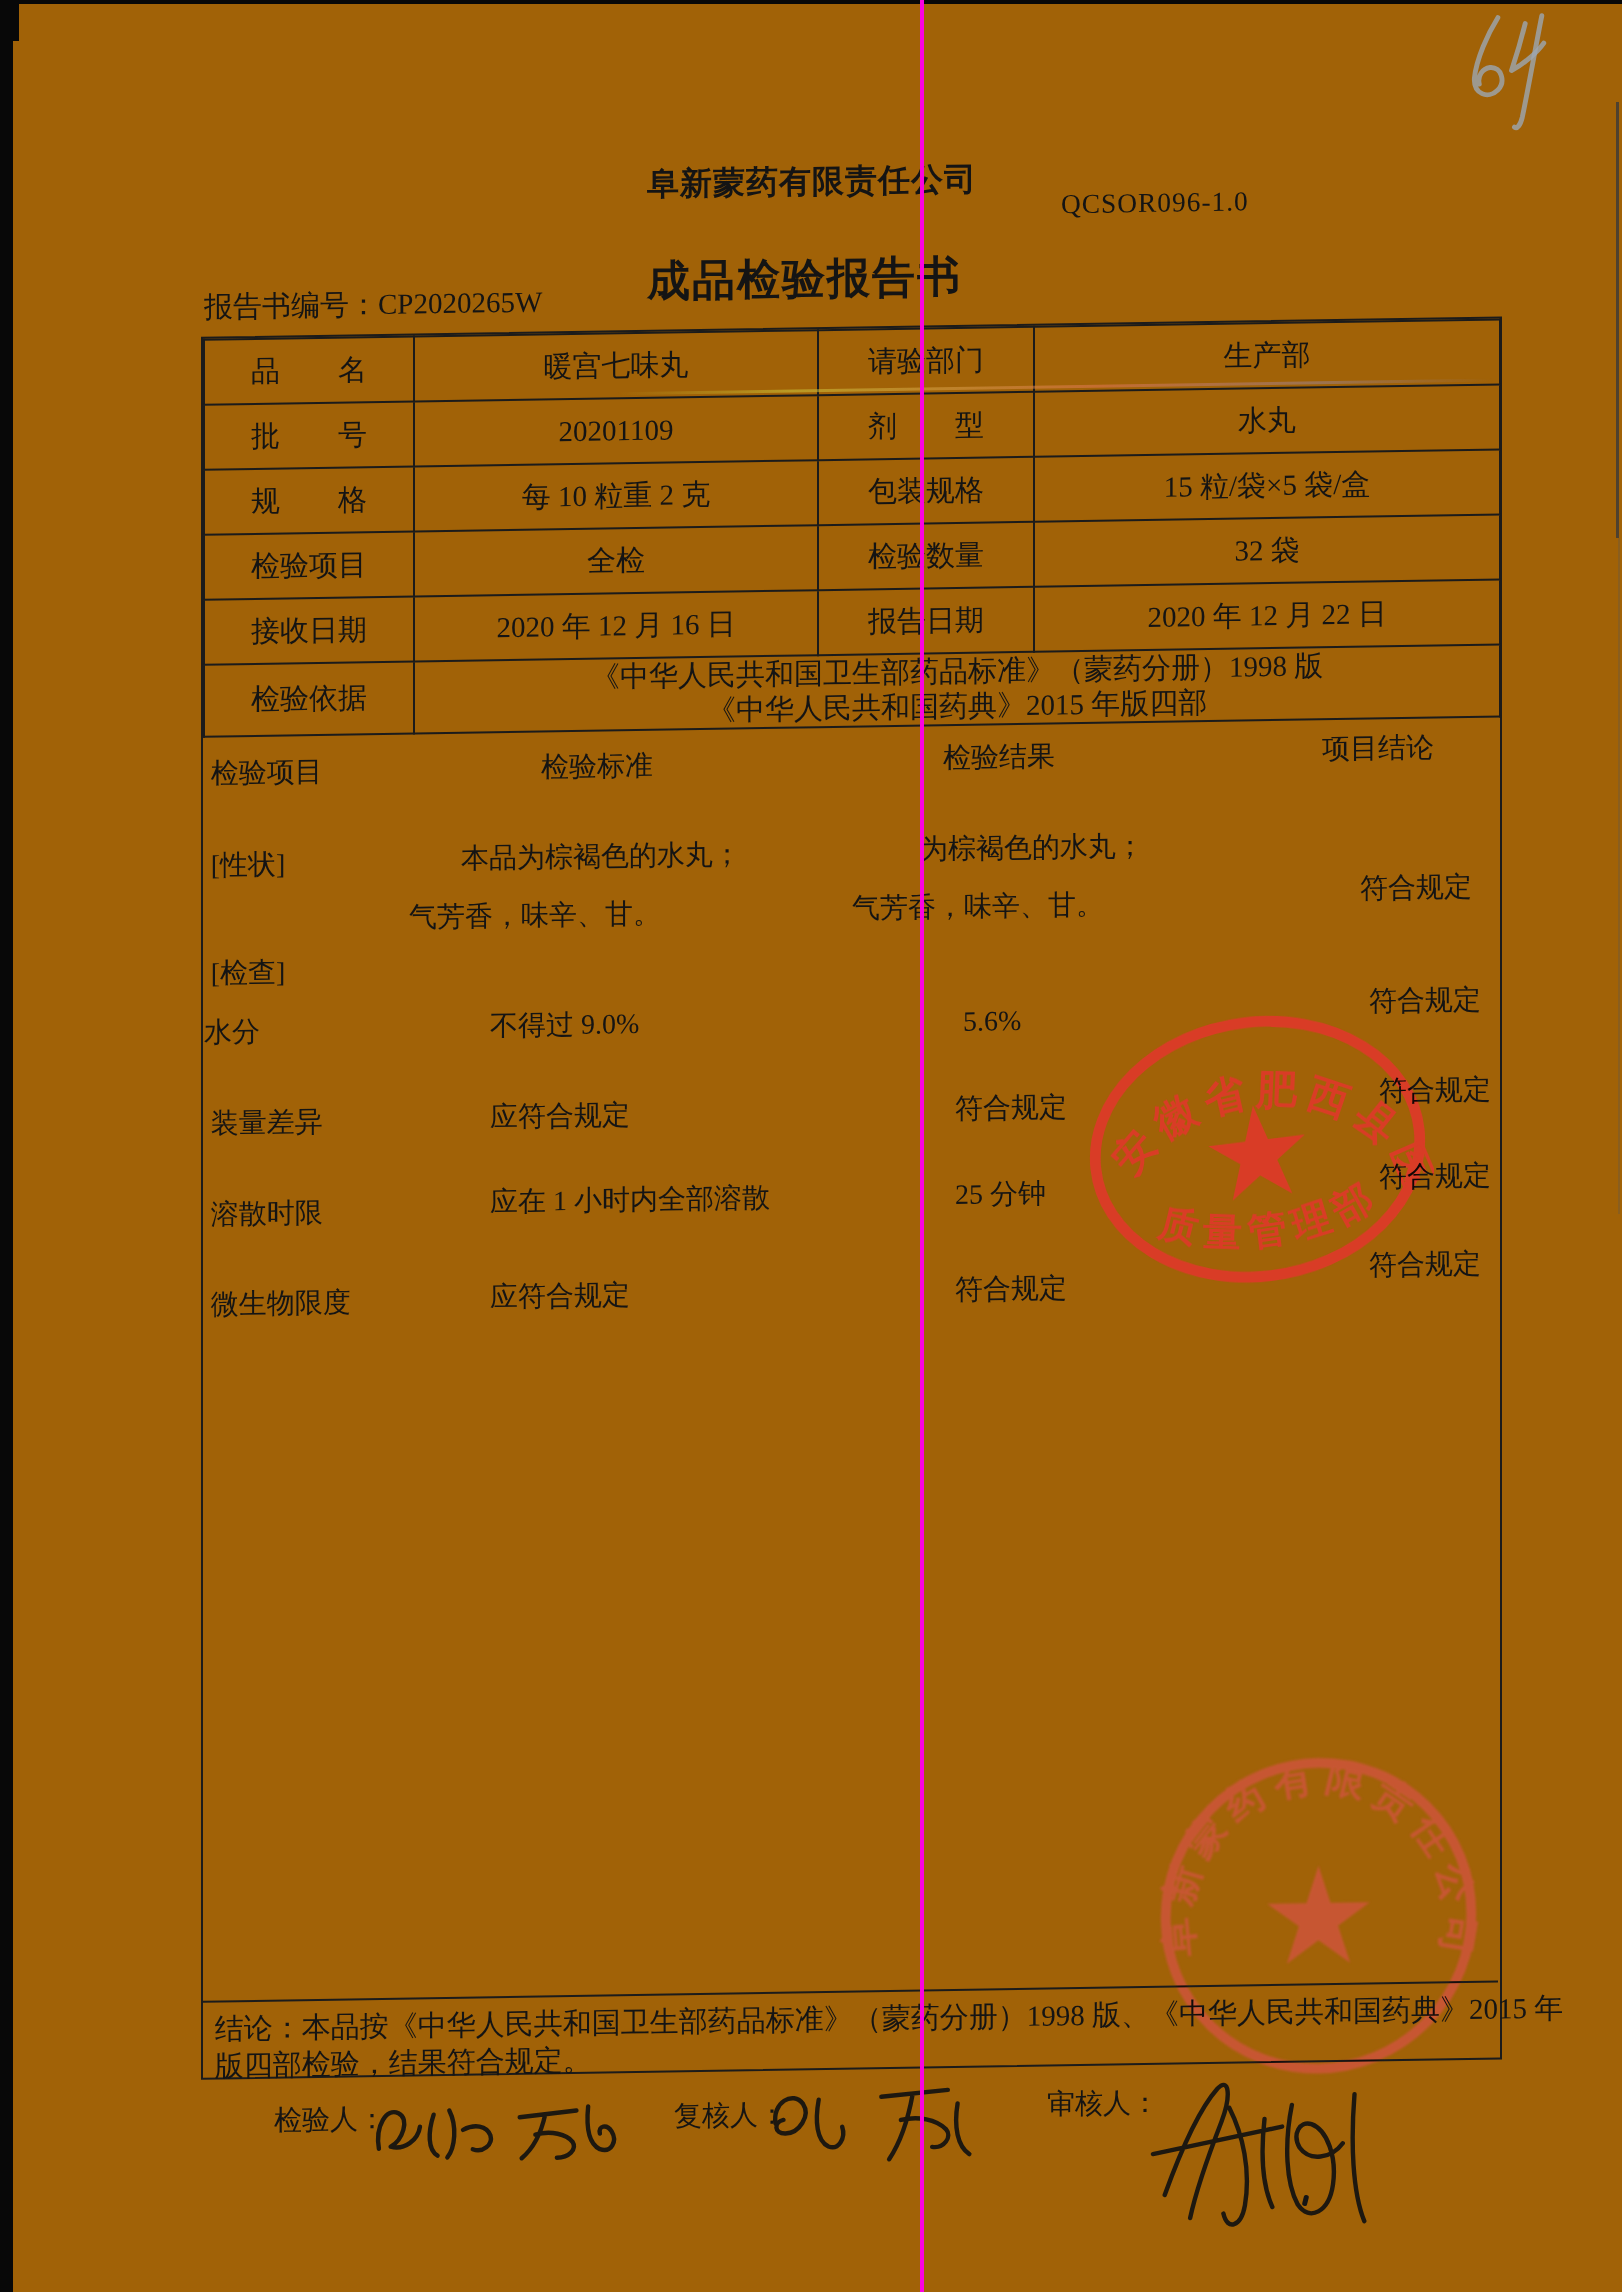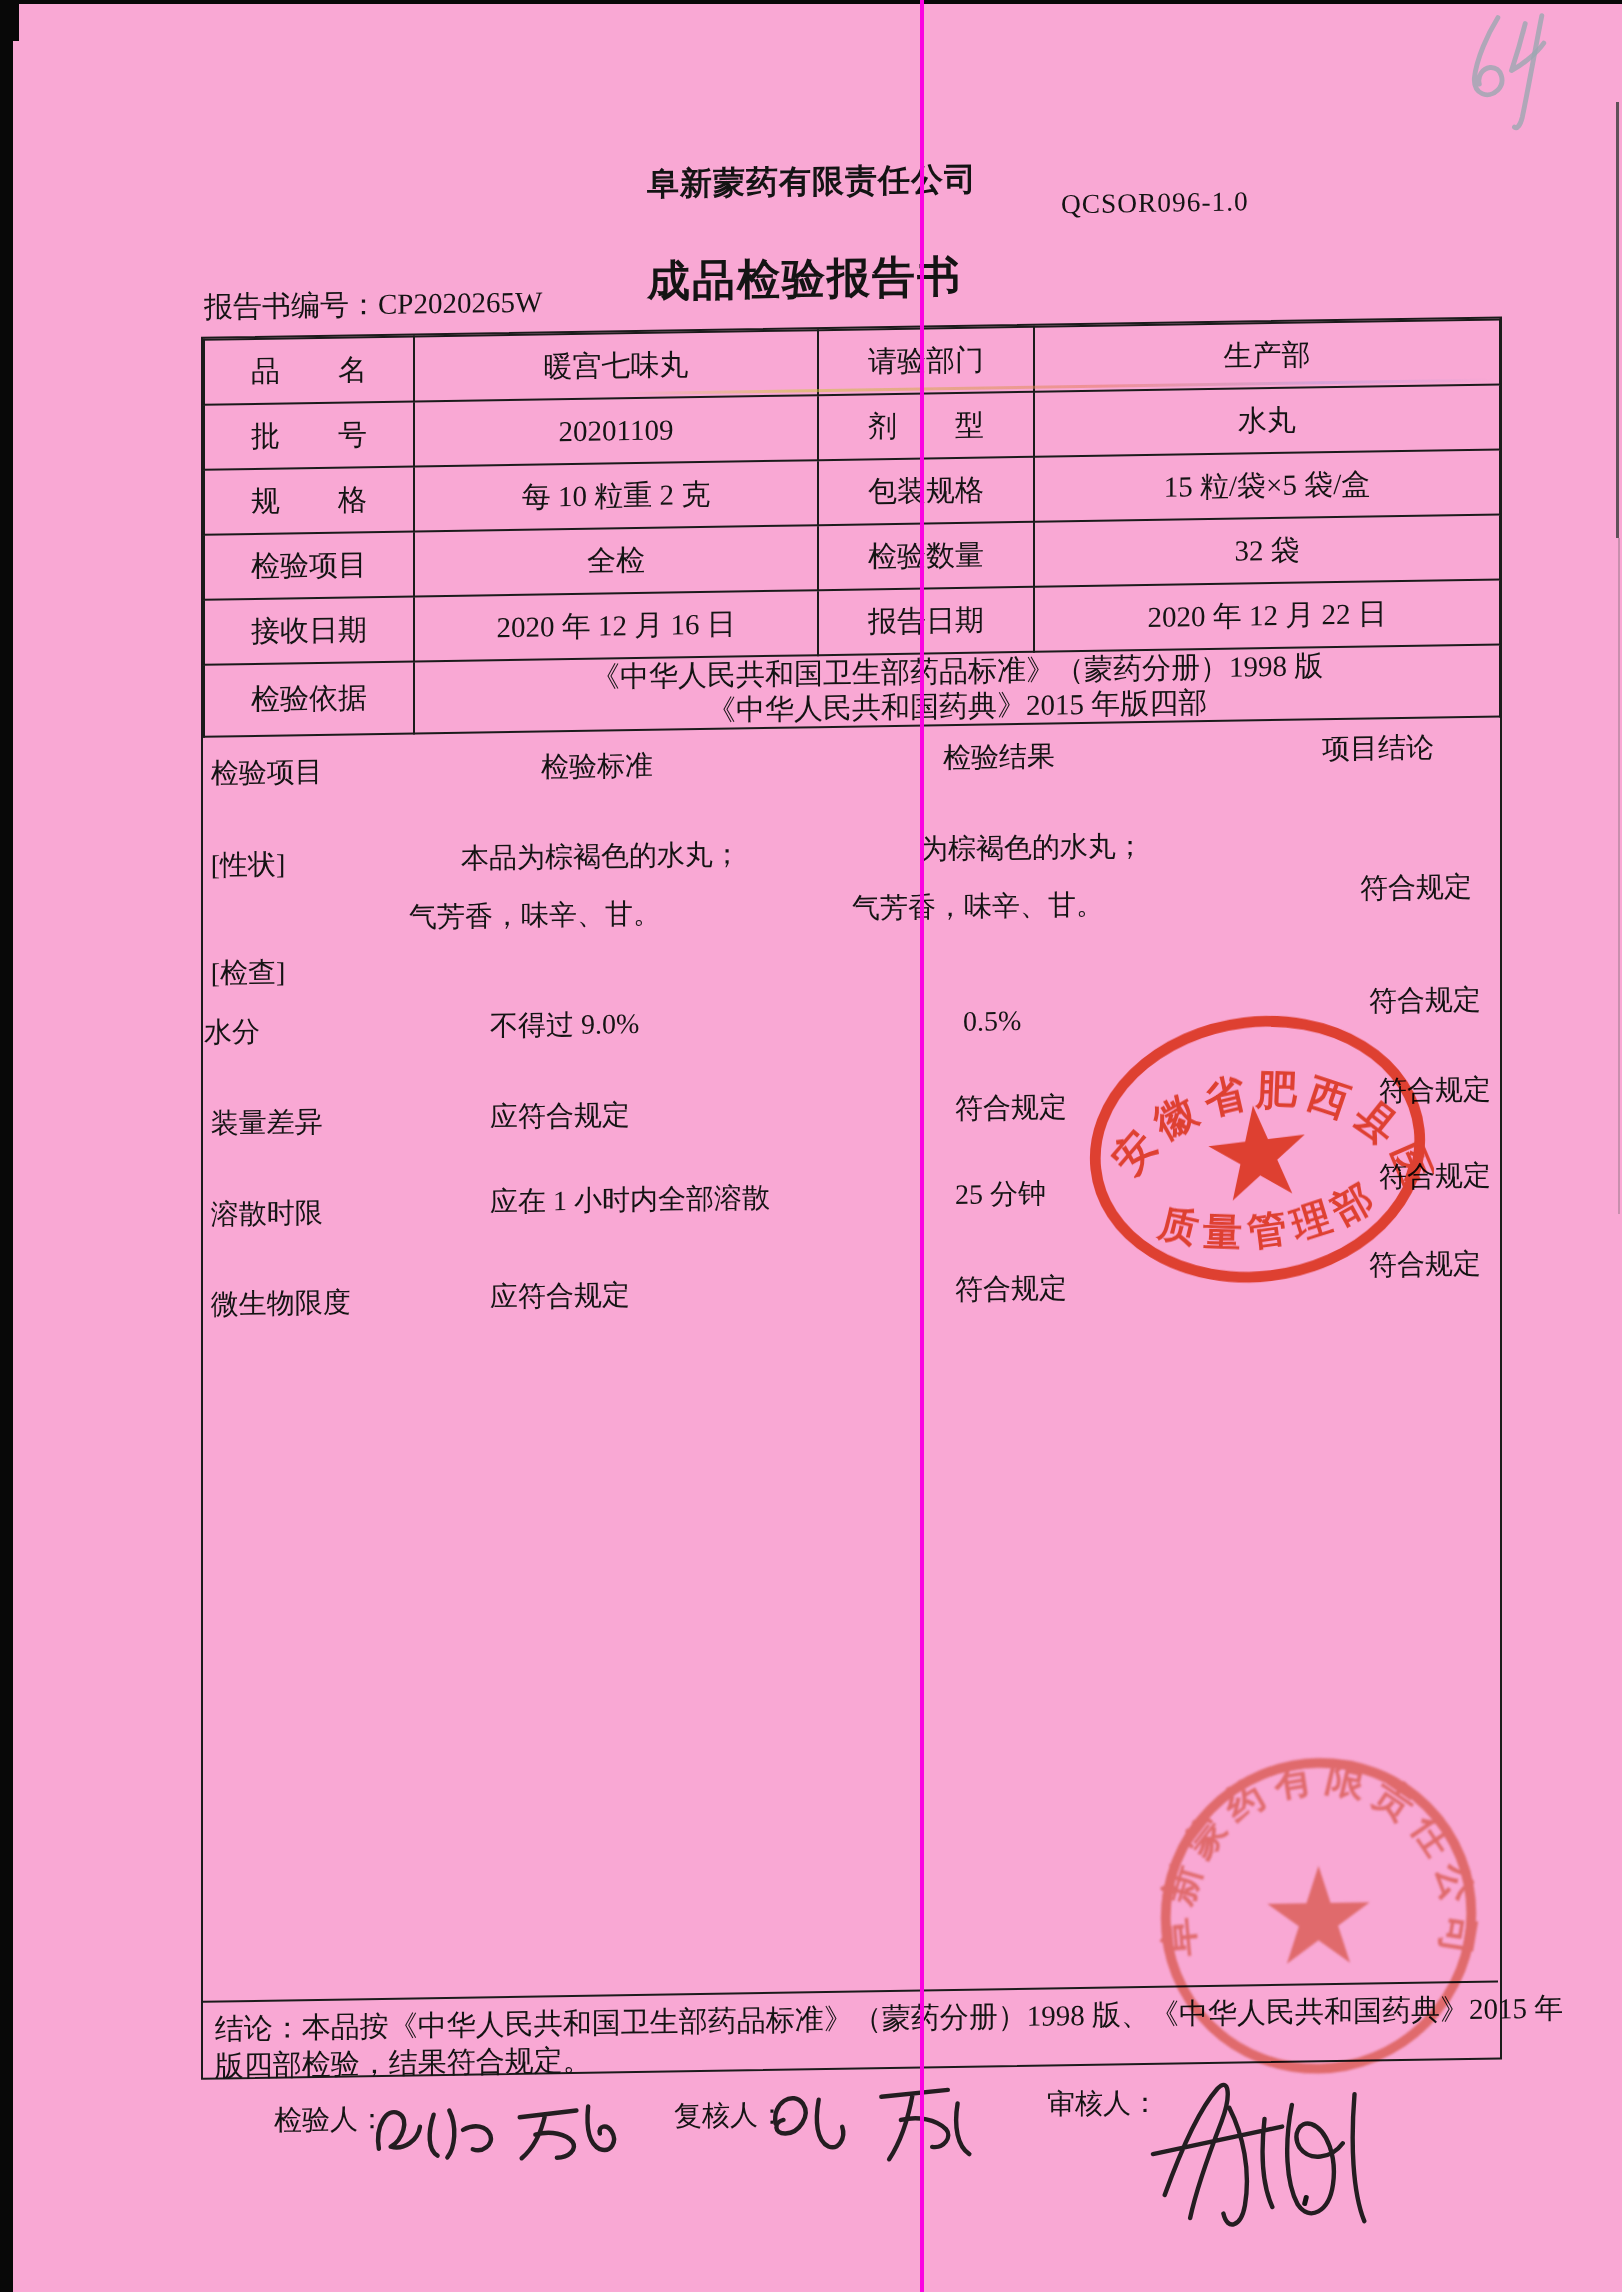--- a/index.html
+++ b/index.html
@@ -1,18 +1,18 @@
 <!DOCTYPE html>
 <html style="--stamp_red: #dd3a28; --seal_red: #d65243; --scan_line_magenta: #fb02e2; --pencil_gray: #9da7b2; --ink_black: #141414; --border_black: #1b1b1b;"><head>
 <meta charset="utf-8">
 <style>
   html,body{margin:0;padding:0;background:#e8e8e8;}
   .page{
     position:relative;width:1622px;height:2293px;margin:0 auto;
-    background:#f9a8d4;overflow:hidden;
+    background:#a16207;overflow:hidden;
     font-family:"Liberation Serif","DejaVu Serif",serif;
     color:var(--ink_black,#141414);
   }
   .content{position:absolute;left:0;top:0;width:1622px;height:2293px;
     transform:skewY(-0.9deg);transform-origin:0 0;}
   .abs{position:absolute;white-space:nowrap;}
 
   
   .company{left:647px;top:173px;font-size:32px;font-weight:bold;letter-spacing:1px;}
   .doc-title{left:647px;top:263px;font-size:43px;font-weight:bold;letter-spacing:2px;}
@@ -131,21 +131,21 @@
         <span class="abs" style="left:258px;top:97px">本品为棕褐色的水丸；</span>
         <span class="abs" style="left:206px;top:155px">气芳香，味辛、甘。</span>
         <span class="abs" style="left:717px;top:95px">为棕褐色的水丸；</span>
         <span class="abs" style="left:649px;top:153px">气芳香，味辛、甘。</span>
         <span class="abs" style="left:1157px;top:141px">符合规定</span>
 
         <span class="abs" style="left:7.8px;top:208px">[检查]</span>
 
         <span class="abs" style="left:1px;top:267px">水分</span>
         <span class="abs" style="left:287px;top:265px">不得过 9.0%</span>
-        <span class="abs" style="left:760px;top:271px">0.5%</span>
+        <span class="abs" style="left:760px;top:271px">5.6%</span>
         <span class="abs" style="left:1166px;top:254px">符合规定</span>
 
         <span class="abs" style="left:7.8px;top:358px">装量差异</span>
         <span class="abs" style="left:287px;top:356px">应符合规定</span>
         <span class="abs" style="left:752px;top:355px">符合规定</span>
         <span class="abs" style="left:1176px;top:344px">符合规定</span>
 
         <span class="abs" style="left:7.8px;top:449px">溶散时限</span>
         <span class="abs" style="left:287px;top:441px">应在 1 小时内全部溶散</span>
         <span class="abs" style="left:752px;top:441px">25 分钟</span>

